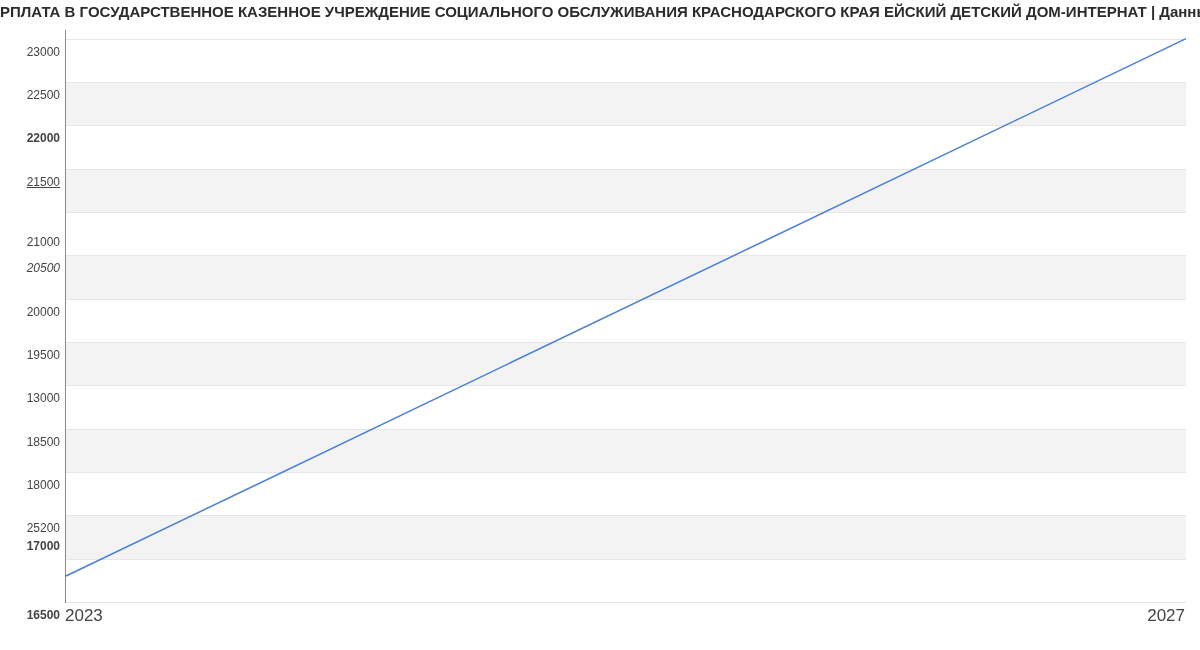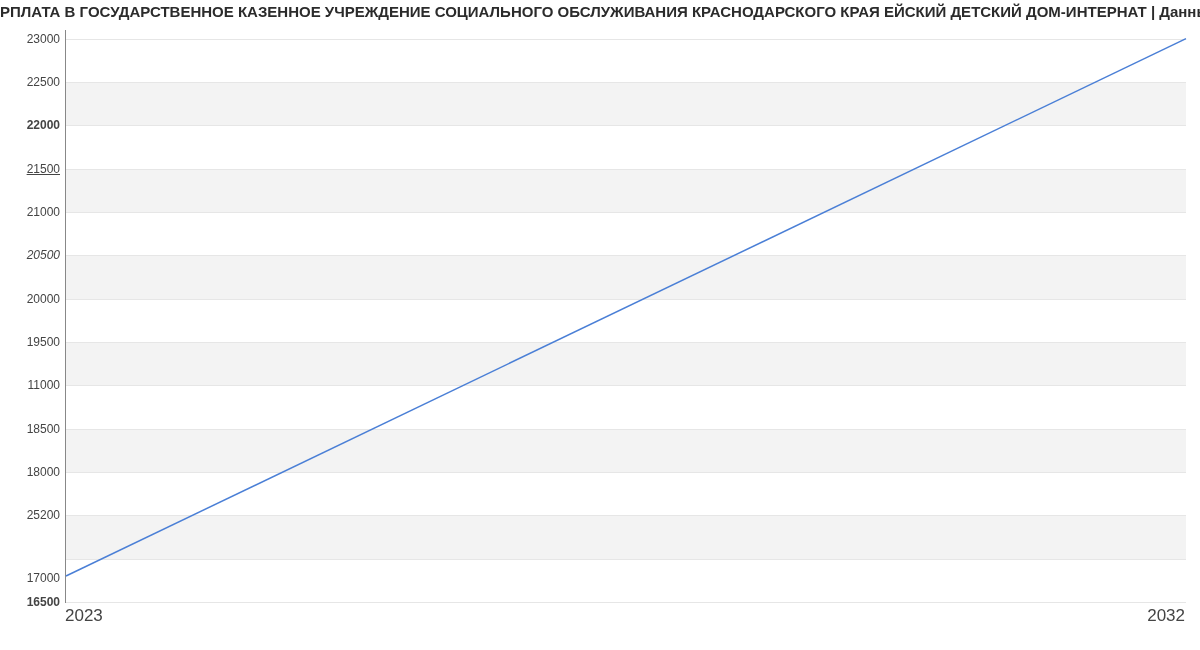--- a/index.html
+++ b/index.html
@@ -45,20 +45,21 @@
     height: 0;
   }
   .ytick {
     position: absolute;
     right: 1140px;
     width: 50px;
     text-align: right;
     font-size: 12px;
     color: #444;
     transform: translateY(-50%);
+    margin-top: 13px;
   }
   .xtick {
     position: absolute;
     top: 606px;
     font-size: 17px;
     color: #444;
   }
   svg.series {
     position: absolute;
     left: 0;
@@ -103,30 +104,30 @@
       <div class="grid" style="top: 52px;"></div>
       <div class="grid" style="top: 8.66667px;"></div>
     </div>
   <svg class="series" viewBox="0 0 1120 572" preserveAspectRatio="none">
     <polyline id="poly" class="line" points="0,546 1120,8.666666666666629"></polyline>
   </svg>
 </div>
 
 <div id="yticks">
     <div class="ytick" style="top: 602px; font-weight: bold;">16500</div>
-    <div class="ytick" style="top: 578px;">17000</div>
+    <div class="ytick" style="top: 533px; font-weight: bold;">17000</div>
     <div class="ytick" style="top: 515.333px;">25200</div>
     <div class="ytick" style="top: 472px;">18000</div>
     <div class="ytick" style="top: 428.667px;">18500</div>
-    <div class="ytick" style="top: 385.333px;">11000</div>
+    <div class="ytick" style="top: 385.333px;">13000</div>
     <div class="ytick" style="top: 342px;">19500</div>
     <div class="ytick" style="top: 298.667px;">20000</div>
     <div class="ytick" style="top: 255.333px; font-style: italic;">20500</div>
-    <div class="ytick" style="top: 212px;">21000</div>
+    <div class="ytick" style="top: 229px;">21000</div>
     <div class="ytick" style="top: 168.667px; text-decoration: underline;">21500</div>
     <div class="ytick" style="top: 125.333px; font-weight: bold;">22000</div>
     <div class="ytick" style="top: 82px;">22500</div>
     <div class="ytick" style="top: 38.6667px;">23000</div>
   </div>
 <div id="xticks">
     <div class="xtick" style="left: 65px;">2023</div>
-    <div class="xtick" style="left: 1185px; transform: translateX(-100%);">2032</div>
+    <div class="xtick" style="left: 1185px; transform: translateX(-100%);">2027</div>
   </div>
 
 </body></html>

